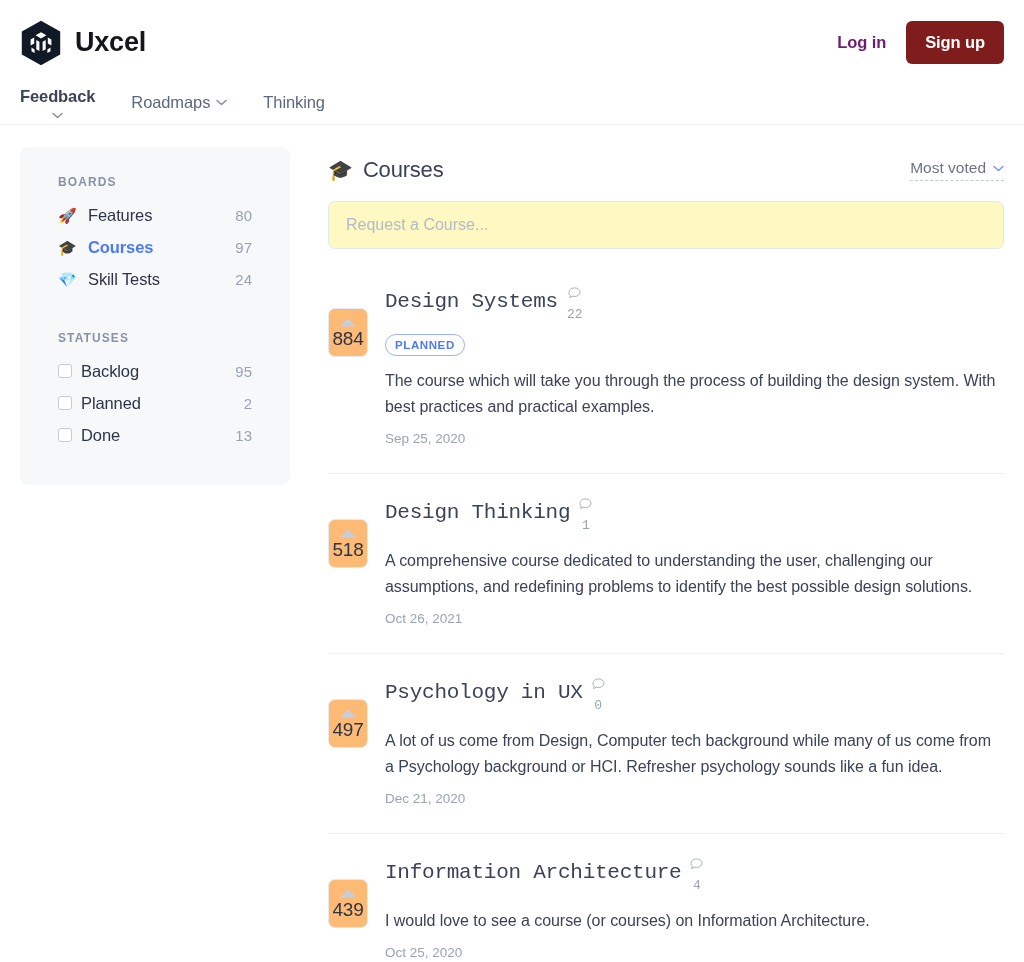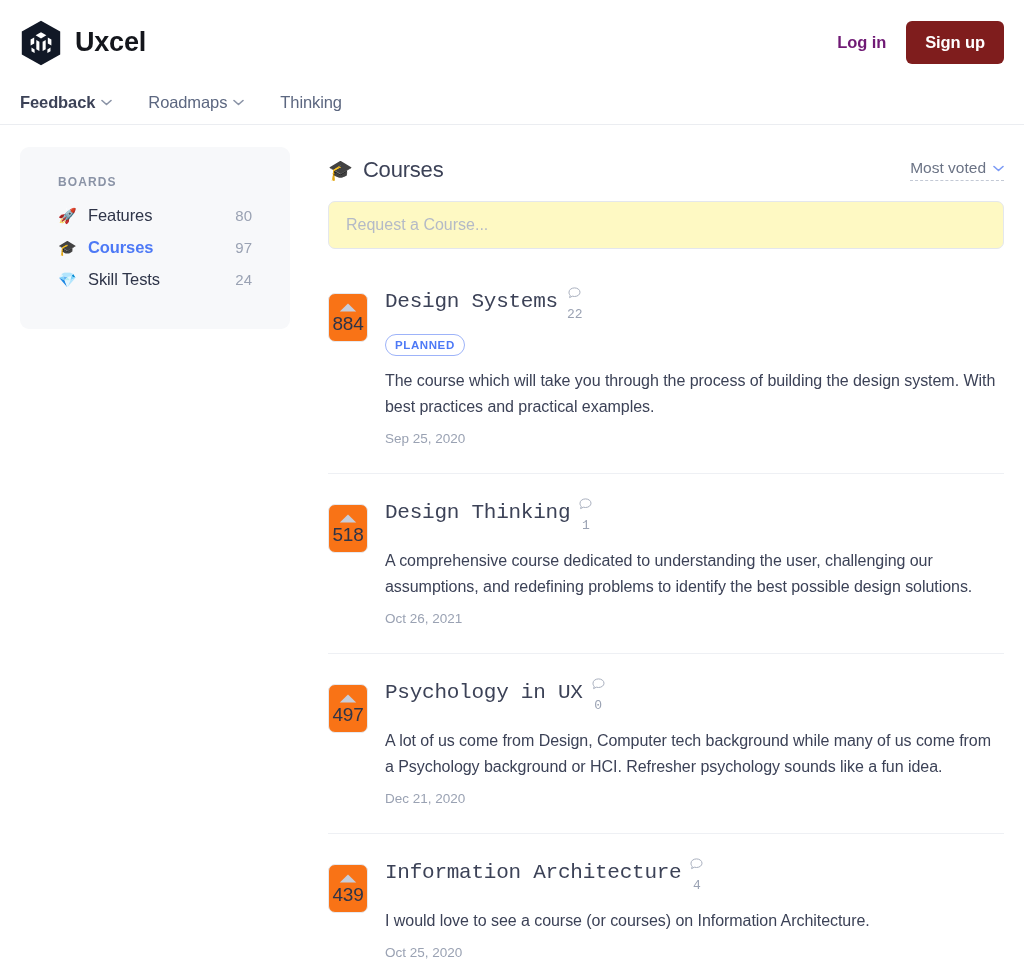--- a/index.html
+++ b/index.html
@@ -61,21 +61,21 @@
   .nav-item {
     display: flex;
     align-items: center;
     gap: 6px;
     font-size: 16.5px;
     color: #5c6780;
     cursor: pointer;
     padding-bottom: 4px;
     letter-spacing: -0.1px;
   }
-  .nav-item.active { color: #3c4257; font-weight: 700; }
+  .nav-item.active { color: #3c4257; font-weight: 700; flex-direction: column; }
   .chev {
     width: 11px; height: 7px;
     display: inline-block;
   }
   .chev svg { display: block; }
 
   
   .page {
     display: flex;
     padding: 22px 20px 0 20px;
@@ -180,25 +180,25 @@
     gap: 17px;
     padding: 27px 0 27px 0;
     border-bottom: 1px solid #eef0f4;
     align-items: flex-start;
   }
   .vote {
     width: 40px;
     flex: 0 0 40px;
     border: 1px solid #e6e9ef;
     border-radius: 7px;
-    background: #f97316;
+    background: #fdba74;
     padding: 9px 0 7px 0;
     text-align: center;
     cursor: pointer;
-    margin-top: 3px;
+    margin-top: 18px;
   }
   .vote-arrow { display: block; margin: 0 auto 2px auto; }
   .vote-count {
     font-size: 19px;
     color: #2e3448;
     line-height: 1.05;
     letter-spacing: -0.3px;
   }
   .post-body { flex: 1; min-width: 0; }
   .post-titlerow { display: flex; align-items: flex-start; gap: 9px; font-family: Liberation Mono, monospace; }
@@ -312,20 +312,41 @@
         <span class="side-count">97</span>
       </div>
 
       <div class="side-row">
         <span class="side-emoji">💎</span>
         <span class="side-label">Skill Tests</span>
         <span class="side-count">24</span>
       </div>
     </div>
 
+    <div class="side-section">
+      <div class="side-title">STATUSES</div>
+
+      <div class="side-row">
+        <span class="cbox"></span>
+        <span class="side-label">Backlog</span>
+        <span class="side-count">95</span>
+      </div>
+
+      <div class="side-row">
+        <span class="cbox"></span>
+        <span class="side-label">Planned</span>
+        <span class="side-count">2</span>
+      </div>
+
+      <div class="side-row">
+        <span class="cbox"></span>
+        <span class="side-label">Done</span>
+        <span class="side-count">13</span>
+      </div>
+    </div>
 
   </aside>
 
   <main class="main">
 
     <div class="main-head">
       <span class="board-emoji">🎓</span>
       <span class="board-title">Courses</span>
       <div class="sort">
         <span>Most voted</span>

